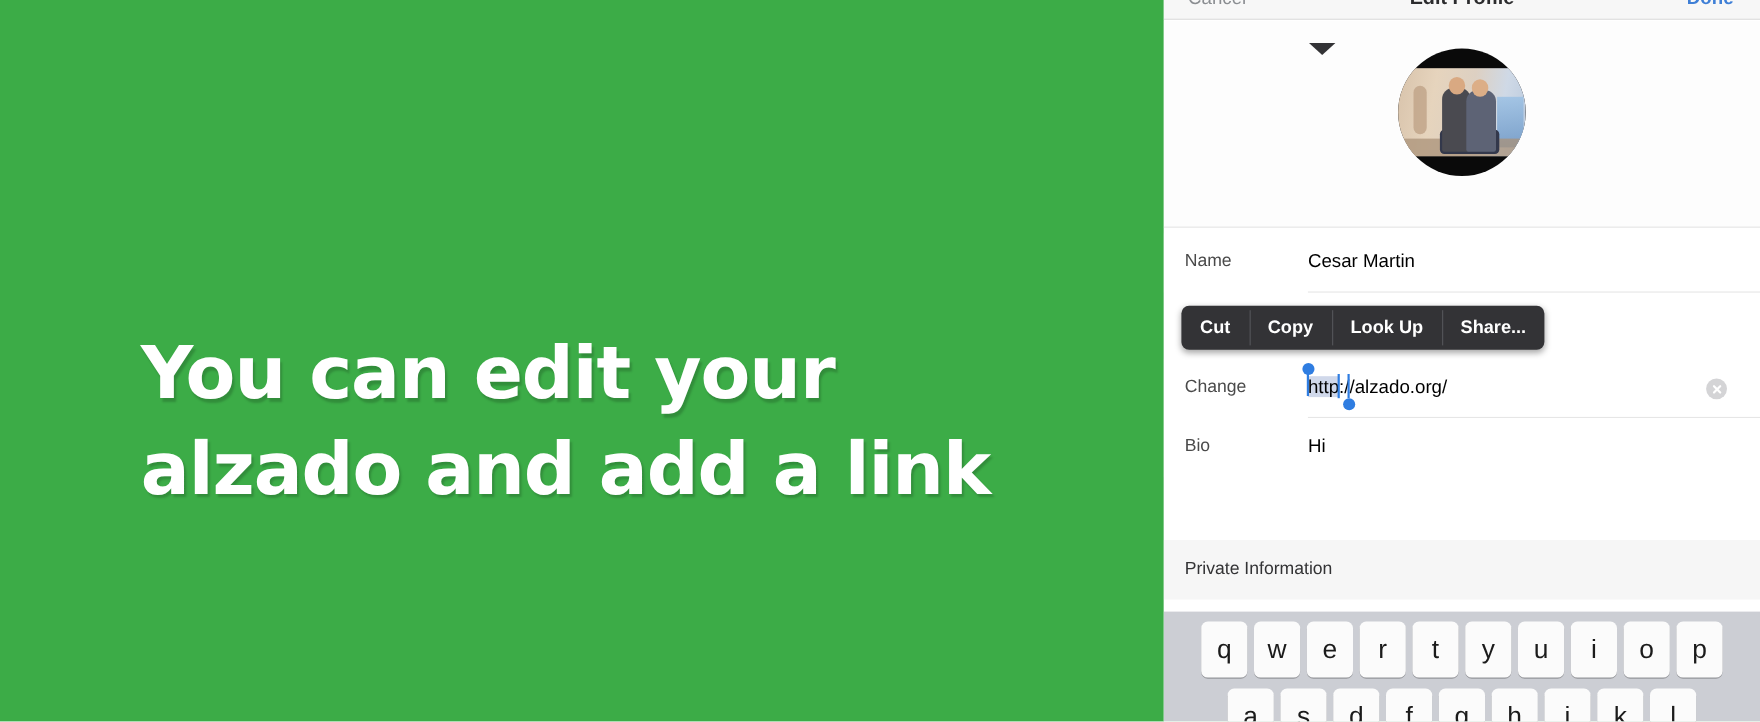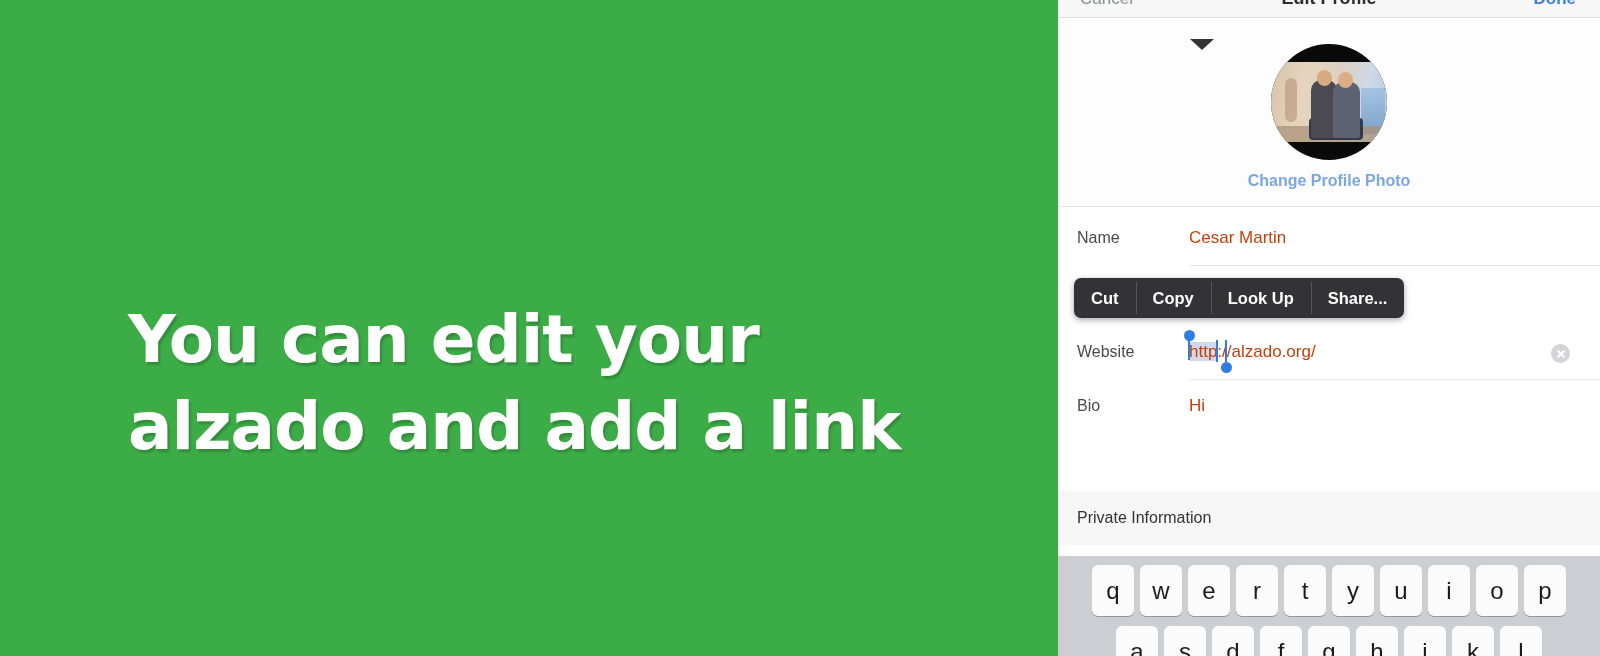--- a/index.html
+++ b/index.html
@@ -218,21 +218,21 @@
     left: 19px;
     top: 17px;
     font-size: 16px;
     color: #4a4a4a;
   }
   .row-value {
     position: absolute;
     left: 131px;
     top: 16px;
     font-size: 17px;
-    color: #c2410c;
+    color: #000000;
     white-space: nowrap;
   }
   .row-name  { top: 212px; }
   .row-web   { top: 326px; }
   .row-bio   { top: 380px; }
 
   
   .sel {
     background: #d0d8ea;
     position: relative;
@@ -428,31 +428,30 @@
           <div class="ap-lamp"></div>
           <div class="ap-win"></div>
           <div class="ap-floor"></div>
           <div class="ap-legs"></div>
           <div class="ap-p1"></div>
           <div class="ap-h1"></div>
           <div class="ap-p2"></div>
           <div class="ap-h2"></div>
         </div>
       </div>
-      <div class="change-photo">Change Profile Photo</div>
     </div>
 
     <div class="row row-name">
       <div class="row-label">Name</div>
       <div class="row-value">Cesar Martin</div>
       <div class="row-sep"></div>
     </div>
 
     <div class="row row-web">
-      <div class="row-label">Website</div>
+      <div class="row-label">Change</div>
       <div class="row-value"><span class="sel">http<span class="sel-caret"></span></span><span>://alzado.org/</span></div>
       <div class="handle-stem-l"></div>
       <div class="handle-top"></div>
       <div class="handle-stem-r"></div>
       <div class="handle-bot"></div>
       <div class="clear-btn"></div>
       <div class="row-sep"></div>
     </div>
 
     <div class="row row-bio">

